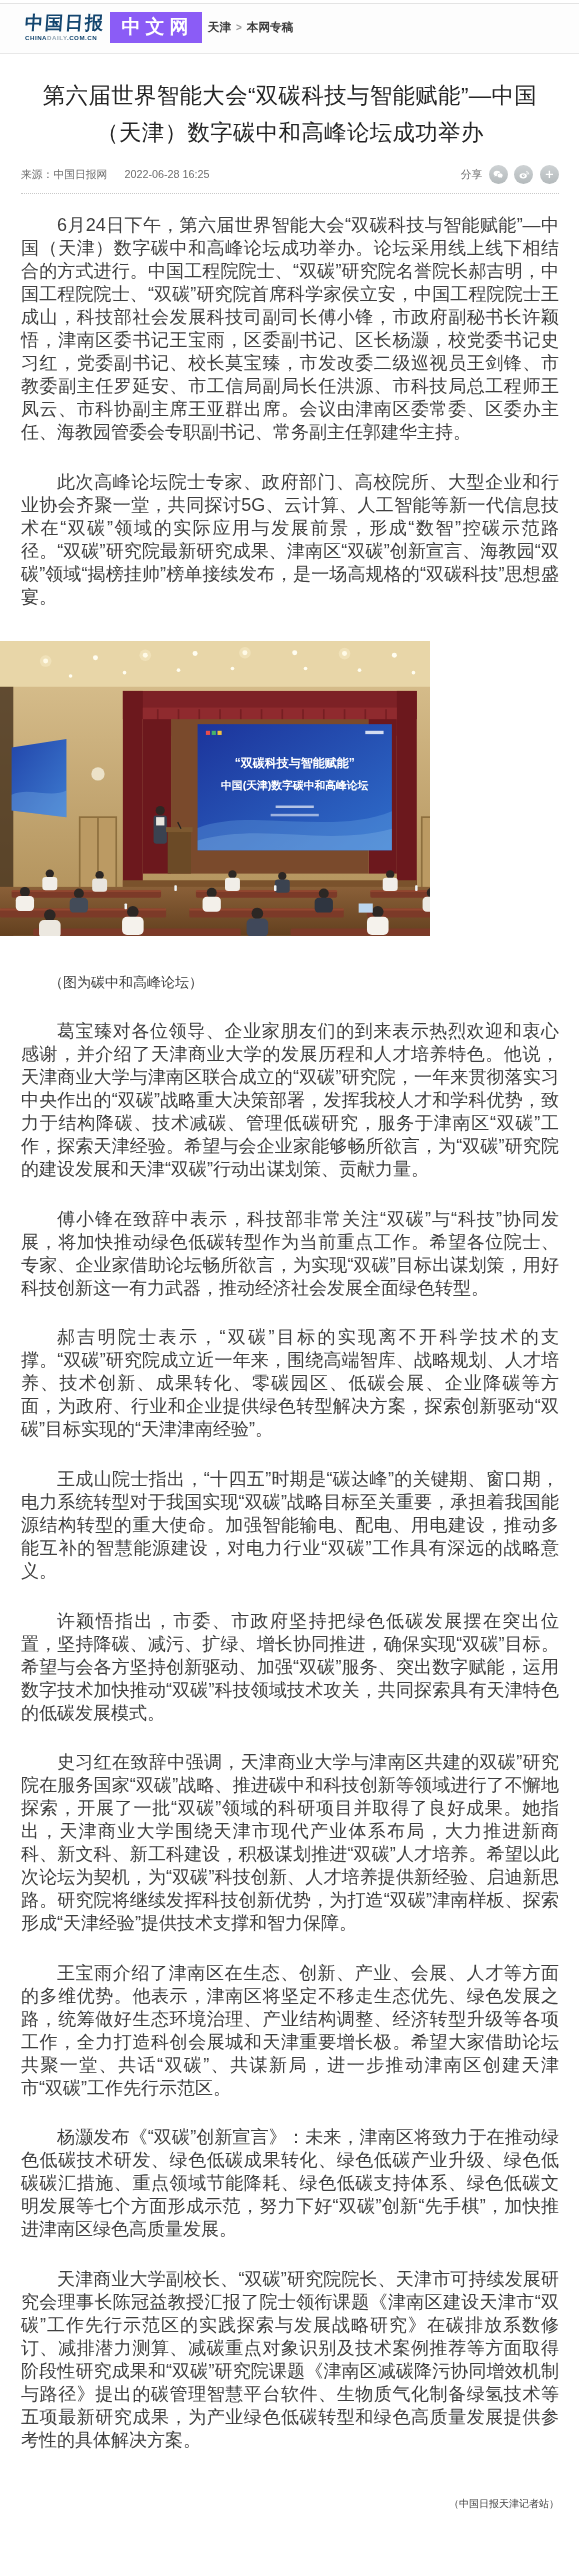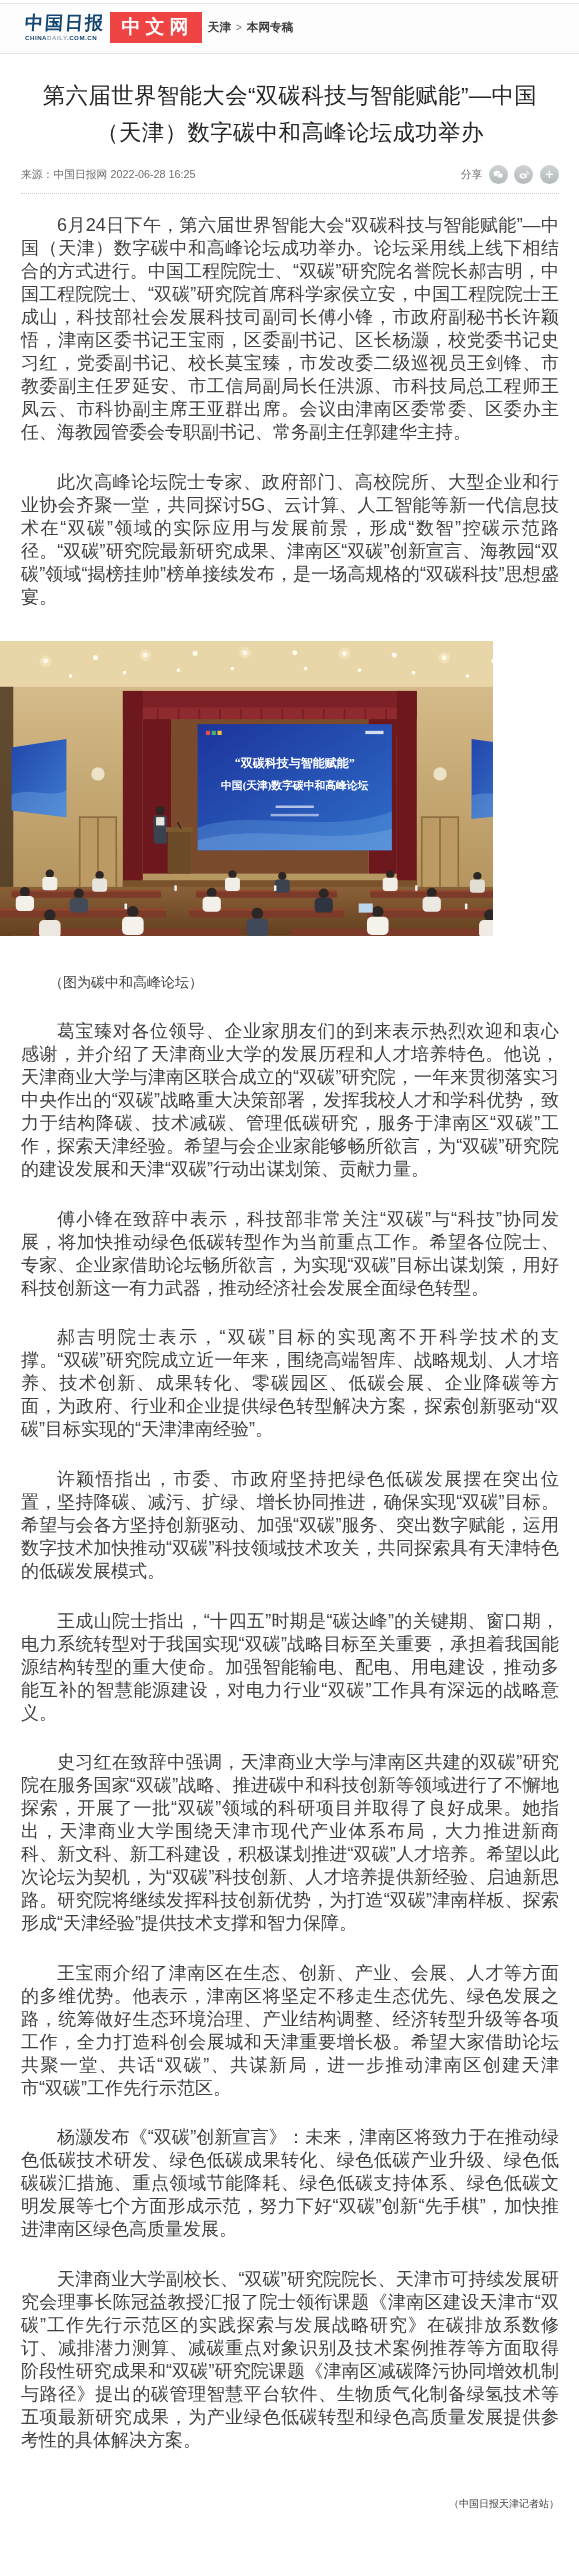--- a/index.html
+++ b/index.html
@@ -5,38 +5,38 @@
   html,body{margin:0;padding:0;}
   body{width:580px;background:#ffffff;font-family:"Liberation Sans","DejaVu Sans",sans-serif;color:#404040;}
   .top-line{height:1.7px;background:#e4e4e4;margin-top:2.5px;}
   
   .site-header{display:flex;align-items:center;padding:8.3px 23px 10px 25px;border-bottom:0.8px solid #e8e8e8;background:#fdfdfd;}
   .logo-wrap{display:flex;align-items:center;}
   .logo-left{display:flex;flex-direction:column;line-height:1;}
   .logo-cn{font-family:"Liberation Serif","DejaVu Serif",serif;font-weight:700;font-size:18.3px;color:#14466f;letter-spacing:1.7px;transform:skewX(-4deg);}
   .logo-domain{font-size:6.2px;font-weight:700;letter-spacing:0.5px;margin-top:2.5px;color:#14466f;}
   .logo-domain .daily{color:#93a5b3;}
-  .logo-box{margin-left:5px;background:#ef4444;color:#fff;font-family:"Liberation Serif","DejaVu Serif",serif;font-weight:700;font-size:19px;letter-spacing:5px;padding:4.2px 8.3px 5px 11.6px;line-height:1.1;}
+  .logo-box{margin-left:5px;background:#8b5cf6;color:#fff;font-family:"Liberation Serif","DejaVu Serif",serif;font-weight:700;font-size:19px;letter-spacing:5px;padding:4.2px 8.3px 5px 11.6px;line-height:1.1;}
   .breadcrumb{margin-left:6px;font-size:11.6px;color:#3c3c3c;font-weight:bold;}
   .breadcrumb .sep{color:#999;margin:0 5px;font-size:10px;}
   .breadcrumb a{color:#3c3c3c;text-decoration:none;cursor:pointer;}
   
   h1.article-title{margin:23px 21px 0;font-size:22.4px;line-height:37px;font-weight:400;color:#252525;text-align:center;letter-spacing:0.4px;}
   .meta-wrap{margin:13.3px 21px 0;border-bottom:0.8px dotted #c9c9c9;padding-bottom:7.5px;}
   .meta-row{display:flex;justify-content:space-between;align-items:center;height:21.6px;}
   .meta-src{font-size:10.8px;color:#6e6e6e;}
-  .meta-src .time{margin-left:3px;text-align:center;}
+  .meta-src .time{margin-left:17px;text-align:center;}
   .share-box{display:flex;align-items:center;}
   .share-label{font-size:10.8px;color:#6e6e6e;}
   .share-ico{width:19px;height:19px;border-radius:50%;background:linear-gradient(#ced2d4,#b4babc);display:inline-flex;align-items:center;justify-content:center;margin-left:6.6px;cursor:pointer;}
   
   .article-body{margin:0 21px;font-size:18px;line-height:23px;color:#404040;text-align:justify;}
   .article-body p{text-indent:2em;margin:26.6px 0 0;}
   .article-body p.first{margin-top:20px;}
-  figure.photo{margin:32px 0 0;width:493px;height:295px;overflow:hidden;font-family:Liberation Serif, serif;}
+  figure.photo{margin:32px 0 0;width:430px;height:295px;overflow:hidden;}
   .caption{margin:35px 21px 0;font-size:14px;line-height:23px;color:#404040;text-indent:2em;}
   .reporter-note{margin:40px 21px 0;text-align:right;font-size:10px;line-height:23px;color:#404040;}
   .editor-note{margin:70px 21px 0;text-align:right;font-size:13.3px;line-height:23px;color:#333;font-weight:600;padding-bottom:38px;}
 </style>
 </head>
 <body>
 
 <div class="top-line"></div>
 
 <header class="site-header">
@@ -324,22 +324,22 @@
   </svg>
 </figure>
 
 <p class="caption">（图为碳中和高峰论坛）</p>
 
 <div class="article-body">
   <div>
       <p>葛宝臻对各位领导、企业家朋友们的到来表示热烈欢迎和衷心感谢，并介绍了天津商业大学的发展历程和人才培养特色。他说，天津商业大学与津南区联合成立的“双碳”研究院，一年来贯彻落实习中央作出的“双碳”战略重大决策部署，发挥我校人才和学科优势，致力于结构降碳、技术减碳、管理低碳研究，服务于津南区“双碳”工作，探索天津经验。希望与会企业家能够畅所欲言，为“双碳”研究院的建设发展和天津“双碳”行动出谋划策、贡献力量。</p>
       <p>傅小锋在致辞中表示，科技部非常关注“双碳”与“科技”协同发展，将加快推动绿色低碳转型作为当前重点工作。希望各位院士、专家、企业家借助论坛畅所欲言，为实现“双碳”目标出谋划策，用好科技创新这一有力武器，推动经济社会发展全面绿色转型。</p>
       <p>郝吉明院士表示，“双碳”目标的实现离不开科学技术的支撑。“双碳”研究院成立近一年来，围绕高端智库、战略规划、人才培养、技术创新、成果转化、零碳园区、低碳会展、企业降碳等方面，为政府、行业和企业提供绿色转型解决方案，探索创新驱动“双碳”目标实现的“天津津南经验”。</p>
+      <p>王成山院士指出，“十四五”时期是“碳达峰”的关键期、窗口期，电力系统转型对于我国实现“双碳”战略目标至关重要，承担着我国能源结构转型的重大使命。加强智能输电、配电、用电建设，推动多能互补的智慧能源建设，对电力行业“双碳”工作具有深远的战略意义。</p>
       <p>许颖悟指出，市委、市政府坚持把绿色低碳发展摆在突出位置，坚持降碳、减污、扩绿、增长协同推进，确保实现“双碳”目标。希望与会各方坚持创新驱动、加强“双碳”服务、突出数字赋能，运用数字技术加快推动“双碳”科技领域技术攻关，共同探索具有天津特色的低碳发展模式。</p>
-      <p>王成山院士指出，“十四五”时期是“碳达峰”的关键期、窗口期，电力系统转型对于我国实现“双碳”战略目标至关重要，承担着我国能源结构转型的重大使命。加强智能输电、配电、用电建设，推动多能互补的智慧能源建设，对电力行业“双碳”工作具有深远的战略意义。</p>
       <p>史习红在致辞中强调，天津商业大学与津南区共建的双碳”研究院在服务国家“双碳”战略、推进碳中和科技创新等领域进行了不懈地探索，开展了一批“双碳”领域的科研项目并取得了良好成果。她指出，天津商业大学围绕天津市现代产业体系布局，大力推进新商科、新文科、新工科建设，积极谋划推进“双碳”人才培养。希望以此次论坛为契机，为“双碳”科技创新、人才培养提供新经验、启迪新思路。研究院将继续发挥科技创新优势，为打造“双碳”津南样板、探索形成“天津经验”提供技术支撑和智力保障。</p>
       <p>王宝雨介绍了津南区在生态、创新、产业、会展、人才等方面的多维优势。他表示，津南区将坚定不移走生态优先、绿色发展之路，统筹做好生态环境治理、产业结构调整、经济转型升级等各项工作，全力打造科创会展城和天津重要增长极。希望大家借助论坛共聚一堂、共话“双碳”、共谋新局，进一步推动津南区创建天津市“双碳”工作先行示范区。</p>
       <p>杨灏发布《“双碳”创新宣言》：未来，津南区将致力于在推动绿色低碳技术研发、绿色低碳成果转化、绿色低碳产业升级、绿色低碳碳汇措施、重点领域节能降耗、绿色低碳支持体系、绿色低碳文明发展等七个方面形成示范，努力下好“双碳”创新“先手棋”，加快推进津南区绿色高质量发展。</p>
       <p>天津商业大学副校长、“双碳”研究院院长、天津市可持续发展研究会理事长陈冠益教授汇报了院士领衔课题《津南区建设天津市“双碳”工作先行示范区的实践探索与发展战略研究》在碳排放系数修订、减排潜力测算、减碳重点对象识别及技术案例推荐等方面取得阶段性研究成果和“双碳”研究院课题《津南区减碳降污协同增效机制与路径》提出的碳管理智慧平台软件、生物质气化制备绿氢技术等五项最新研究成果，为产业绿色低碳转型和绿色高质量发展提供参考性的具体解决方案。</p>
     </div>
 </div>
 
 <p class="reporter-note">（中国日报天津记者站）</p>
 <p class="editor-note">【责任编辑：蔡东海】</p>
 

